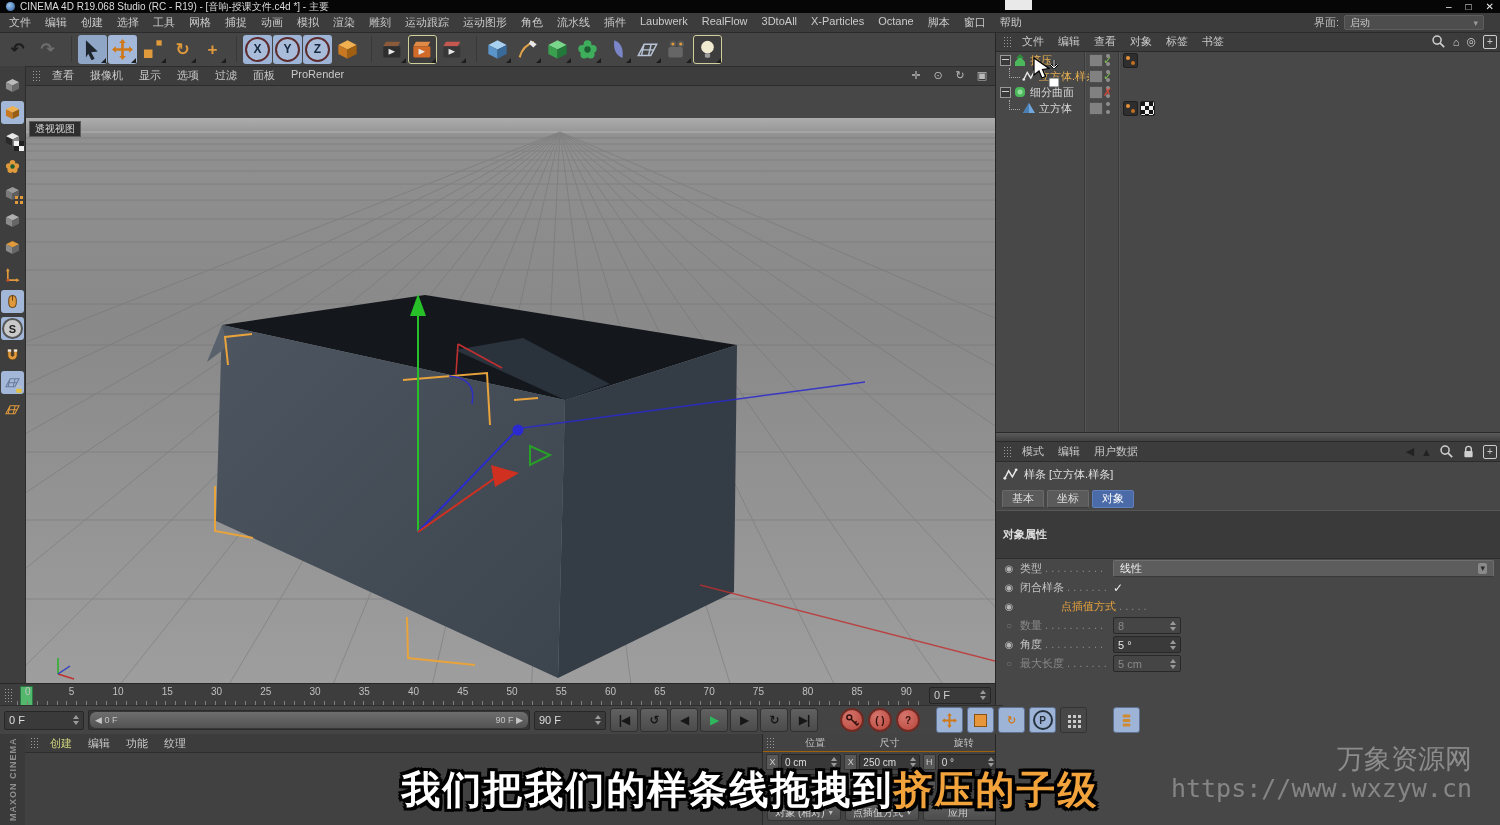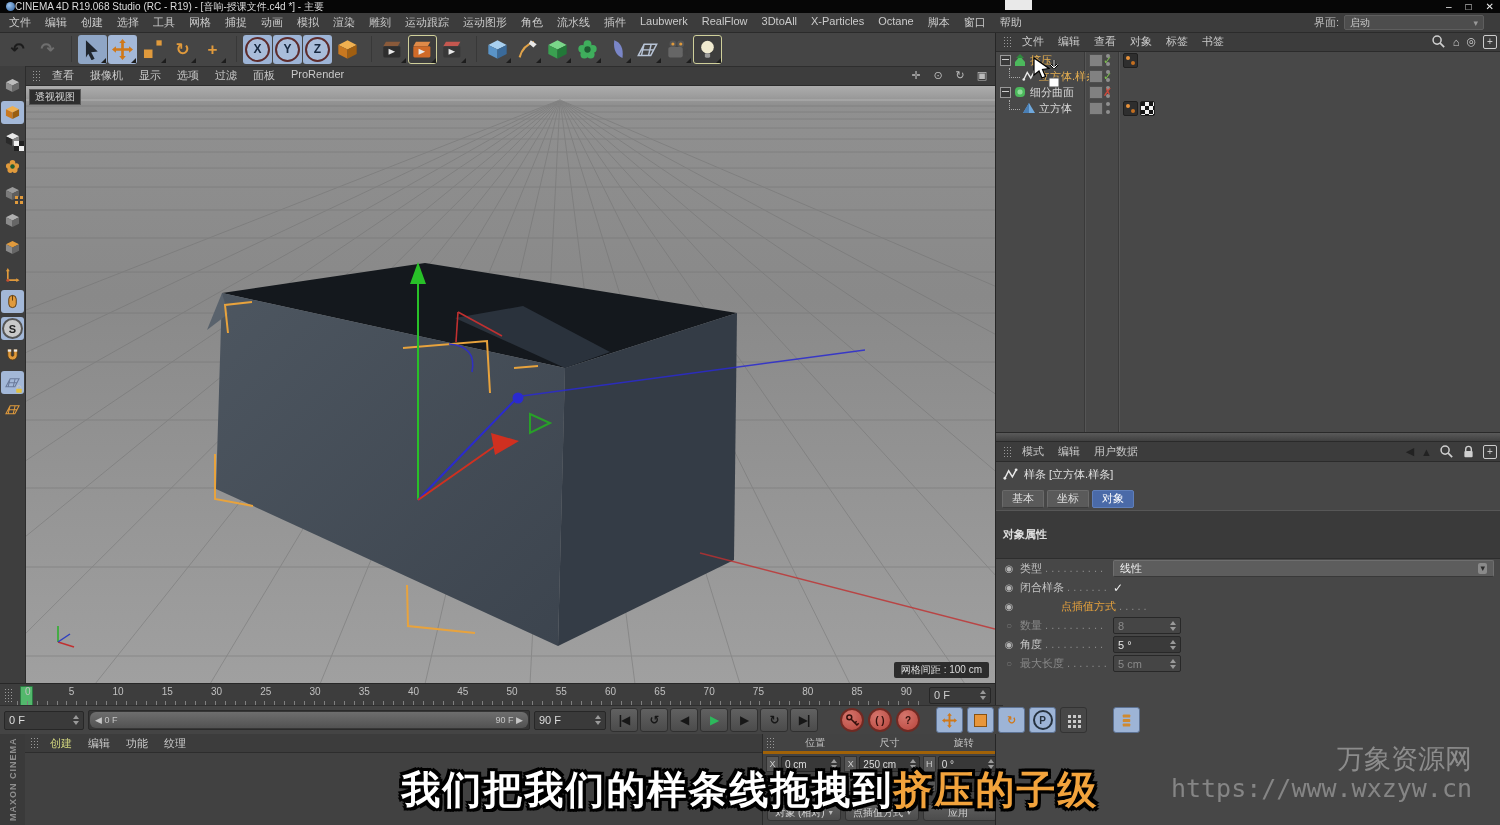--- a/index.html
+++ b/index.html
@@ -1,21 +1,21 @@
 <!DOCTYPE html>
 <html><head>
 <meta charset="utf-8">
 <style>
   html,body{margin:0;padding:0;background:#1a1a1a;}
   #app{position:relative;width:1500px;height:825px;background:#474747;overflow:hidden;
        font-family:"Liberation Sans","DejaVu Sans",sans-serif;font-size:11px;color:#c8c8c8;
        -webkit-user-select:none;user-select:none;}
   
   .titlebar{position:absolute;left:0;top:0;right:0;height:13px;background:#060606;color:#ddd;
-            font-size:10px;display:flex;align-items:center;padding:0 6px;z-index:5;}
+            font-size:10px;display:flex;align-items:center;gap:5px;padding:0 6px;z-index:5;}
   .appicon{width:9px;height:9px;border-radius:50%;background:radial-gradient(circle at 35% 35%,#9cc4ee,#2b5d9b);}
   .tb-title{white-space:nowrap;overflow:hidden;}
   .tb-artifact{position:absolute;left:1005px;top:0;width:27px;height:10px;background:#e9e9e9;}
   .tb-ctrl{margin-left:auto;display:flex;gap:14px;color:#eee;font-size:10px;}
   .tb-ctrl span{cursor:default;}
   
   .menubar{position:absolute;left:0;top:13px;right:0;height:19px;background:#3c3c3c;
            border-bottom:1px solid #2b2b2b;display:flex;align-items:center;padding-left:2px;z-index:4;}
   .menubar .menu-item{padding:0 7px;color:#cbcbcb;white-space:nowrap;}
   .iface{margin-left:auto;display:flex;align-items:center;gap:5px;padding-right:16px;color:#bdbdbd;}
@@ -46,21 +46,21 @@
   .ltile.active{background:#a3b8d8;}
   .ltile .ov{position:absolute;right:0px;bottom:0px;width:10px;height:10px;}
   .sbadge{width:17px;height:17px;border-radius:50%;background:#c9c9c9;border:2px solid #555;
           color:#222;font-weight:bold;font-size:11px;display:flex;align-items:center;justify-content:center;}
   
   .viewport{position:absolute;left:25px;top:66px;width:970px;height:617px;}
   .vpmenu{height:19px;background:#3d3d3d;border-bottom:1px solid #2c2c2c;display:flex;align-items:center;padding-left:4px;}
   .vpmenu .menu-item{padding:0 8px;color:#c9c9c9;}
   .vpnav{margin-left:auto;display:flex;gap:8px;padding-right:6px;color:#bbb;font-size:11px;align-items:center;}
   .vpnav span{width:14px;text-align:center;}
-  .vpcanvas{position:relative;width:970px;height:598px;overflow:hidden;background:#8e8e8e;}
+  .vpcanvas{position:relative;width:970px;height:598px;overflow:hidden;background:#8e8e8e;margin-top:32px;}
   .vpcanvas svg{position:absolute;inset:0;}
   .vp-label{position:absolute;top:3px;left:4px;background:#2e2e2e;border:1px solid #5a5a5a;
             padding:0 5px;color:#d5d5d5;font-size:10px;z-index:2;}
   .grid-chip{position:absolute;right:6px;bottom:6px;background:rgba(28,28,28,.88);padding:1px 7px;
              color:#ddd;font-size:10px;border-radius:2px;z-index:2;}
   
   .rightpanel{position:absolute;left:995px;top:32px;width:505px;height:793px;background:#474747;
               border-left:1px solid #262626;display:flex;flex-direction:column;z-index:3;}
   .pmenu{height:19px;background:#3c3c3c;border-bottom:1px solid #2b2b2b;display:flex;align-items:center;
          padding:0 4px;flex:none;gap:0;}
@@ -162,21 +162,21 @@
   
   .sidelogo{position:absolute;left:0;top:733px;width:25px;height:92px;background:#3a3a3a;overflow:hidden;}
   .sidelogo span{position:absolute;left:-32px;top:38px;transform:rotate(-90deg);transform-origin:center;
                  width:90px;text-align:center;color:#8f8f8f;font-size:9px;font-weight:bold;letter-spacing:1px;white-space:nowrap;}
   .matman{position:absolute;left:25px;top:733px;width:737px;height:92px;background:#414141;border-top:1px solid #2a2a2a;}
   .matmenu{height:18px;background:#3c3c3c;border-bottom:1px solid #2d2d2d;display:flex;align-items:center;padding-left:2px;}
   .matmenu .menu-item{padding:0 8px;color:#c9c9c9;}
   .matmenu .menu-item:first-of-type{color:#cdd17c;}
   .coordman{position:absolute;left:762px;top:733px;width:238px;height:92px;background:#434343;
             border-top:1px solid #2a2a2a;border-left:1px solid #2a2a2a;font-size:10px;}
-  .coordhead{display:flex;align-items:center;height:17px;border-bottom:3px solid #a16207;}
+  .coordhead{display:flex;align-items:center;height:17px;border-bottom:1px solid #a16207;}
   .coordhead .hd{flex:1;text-align:center;color:#c5c5c5;}
   .coordrow{display:flex;gap:3px;padding:2px 3px;}
   .cgroup{display:flex;align-items:center;gap:2px;flex:1;}
   .axischip{width:11px;height:14px;background:#585858;border:1px solid #333;color:#ccc;
             display:flex;align-items:center;justify-content:center;font-size:9px;flex:none;}
   .cfield{flex:1;height:14px;background:#383838;border:1px solid #262626;border-radius:2px;
           display:flex;align-items:center;padding:0 3px;color:#ddd;gap:2px;min-width:0;}
   .cfield span{overflow:hidden;white-space:nowrap;}
   .coordbtns{display:flex;gap:4px;padding:2px 4px;position:absolute;bottom:3px;left:0;right:0;}
   .ddl{flex:1;height:15px;background:linear-gradient(#5e5e5e,#4c4c4c);border:1px solid #333;border-radius:3px;

